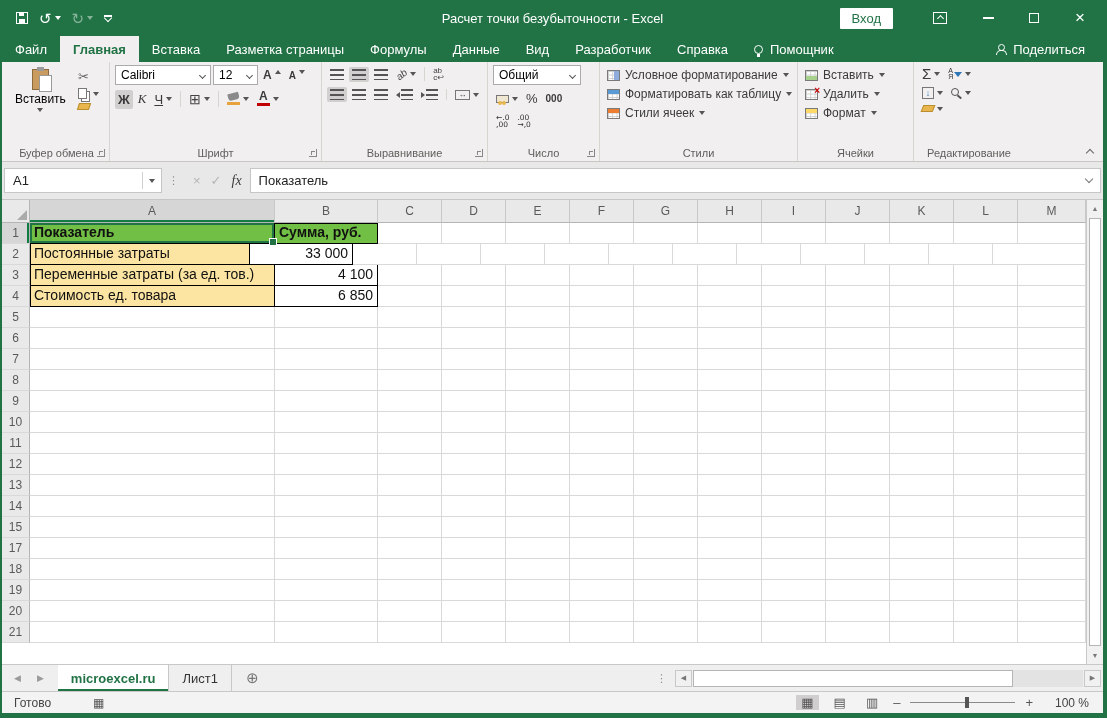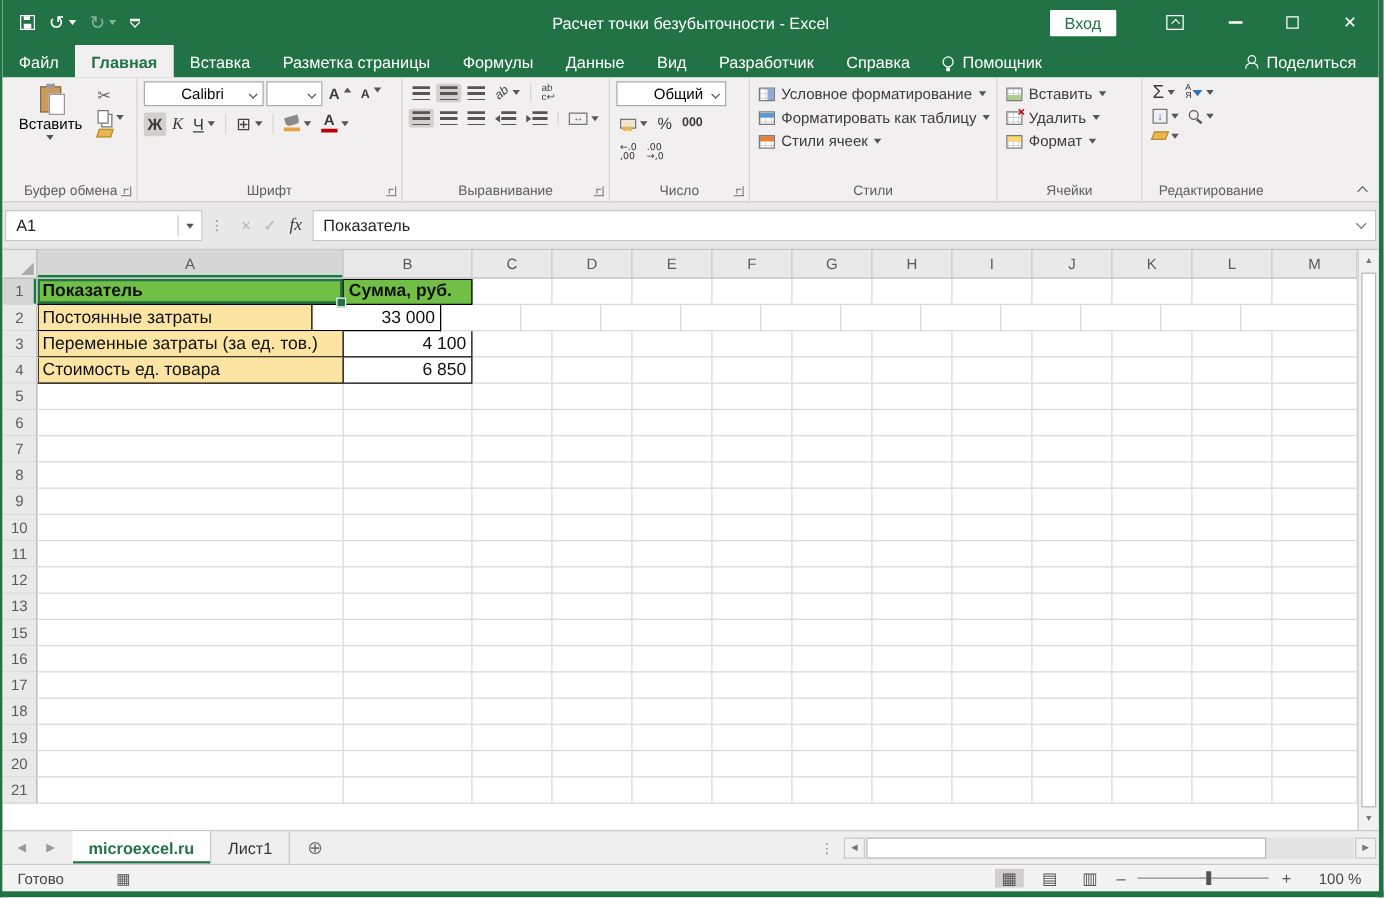--- a/index.html
+++ b/index.html
@@ -45,21 +45,21 @@
   .ribbon { height:100px; background:#F1EFEF; display:flex; position:relative; flex:none; border-bottom:1px solid #C9C6C3; padding-left:2px; }
   .rgroup { position:relative; border-right:1px solid #D8D5D1; padding:3px 5px 17px 5px; flex:none; }
   .glabel { position:absolute; bottom:2px; left:0; right:0; text-align:center; font-size:11px; color:#605E5C; }
   .launcher { width:8px; height:8px; border-left:1px solid #888; border-top:1px solid #888; transform:rotate(180deg); position:absolute; right:4px; bottom:4px; cursor:pointer; }
   .launcher::after { content:''; position:absolute; left:1px; top:1px; width:3px; height:3px; border-right:1.5px solid #888; border-bottom:1.5px solid #888; }
   .rbtn { display:inline-flex; align-items:center; gap:3px; padding:2px 3px; color:#3b3b3b; font-size:12px; cursor:pointer; border-radius:2px; }
   .rbtn.toggled { background:#D2D0CE; }
   .drop { width:0; height:0; border-left:3.5px solid transparent; border-right:3.5px solid transparent; border-top:4px solid #555; }
   .chev { width:5px; height:5px; border-right:1.4px solid #555; border-bottom:1.4px solid #555; transform:rotate(45deg); display:inline-block; }
   .combo { background:#fff; border:1px solid #ABABAB; height:20px; display:flex; align-items:center; font-size:12px; padding:0 5px; gap:4px; cursor:pointer; }
-  .combo .val { flex:1; white-space:nowrap; overflow:hidden;margin-left:24px; }
+  .combo .val { flex:1; white-space:nowrap; overflow:hidden; }
   .vsep { width:1px; background:#D8D5D1; margin:2px 3px; align-self:stretch; }
 
   
   .g-clip { width:106px; display:flex; }
   .paste-big { display:flex; flex-direction:column; align-items:center; gap:2px; padding:4px 6px; cursor:pointer; }
   .clipboard-icon { width:17px; height:21px; background:#C99B5F; border:1px solid #8B6B3D; position:relative; }
   .clipboard-icon::before { content:''; position:absolute; top:-3px; left:4px; width:7px; height:4px; background:#9b9b9b; }
   .clipboard-icon::after { content:''; position:absolute; right:-4px; bottom:-3px; width:11px; height:15px; background:#fff; border:1px solid #999; }
   .clip-col { display:flex; flex-direction:column; gap:4px; margin:4px 0 0 6px; }
   .mini { display:flex; align-items:center; gap:3px; cursor:pointer; color:#555; }
@@ -766,37 +766,37 @@
             <div class="cell" style="width: 64px;"></div>
             <div class="cell" style="width: 64px;"></div>
             <div class="cell" style="width: 64px;"></div>
             <div class="cell" style="width: 64px;"></div>
             <div class="cell" style="width: 64px;"></div>
             <div class="cell" style="width: 64px;"></div>
             <div class="cell" style="width: 64px;"></div>
             <div class="cell" style="flex: 1 1 0%;"></div>
           </div>
           <div class="grow">
+            <div class="rn">14</div>
+            <div class="cell" style="width: 245px;"></div>
+            <div class="cell" style="width: 103px;"></div>
+            <div class="cell" style="width: 64px;"></div>
+            <div class="cell" style="width: 64px;"></div>
+            <div class="cell" style="width: 64px;"></div>
+            <div class="cell" style="width: 64px;"></div>
+            <div class="cell" style="width: 64px;"></div>
+            <div class="cell" style="width: 64px;"></div>
+            <div class="cell" style="width: 64px;"></div>
+            <div class="cell" style="width: 64px;"></div>
+            <div class="cell" style="width: 64px;"></div>
+            <div class="cell" style="width: 64px;"></div>
+            <div class="cell" style="flex: 1 1 0%;"></div>
+          </div>
+          <div class="grow">
             <div class="rn">15</div>
-            <div class="cell" style="width: 245px;"></div>
-            <div class="cell" style="width: 103px;"></div>
-            <div class="cell" style="width: 64px;"></div>
-            <div class="cell" style="width: 64px;"></div>
-            <div class="cell" style="width: 64px;"></div>
-            <div class="cell" style="width: 64px;"></div>
-            <div class="cell" style="width: 64px;"></div>
-            <div class="cell" style="width: 64px;"></div>
-            <div class="cell" style="width: 64px;"></div>
-            <div class="cell" style="width: 64px;"></div>
-            <div class="cell" style="width: 64px;"></div>
-            <div class="cell" style="width: 64px;"></div>
-            <div class="cell" style="flex: 1 1 0%;"></div>
-          </div>
-          <div class="grow">
-            <div class="rn">16</div>
             <div class="cell" style="width: 245px;"></div>
             <div class="cell" style="width: 103px;"></div>
             <div class="cell" style="width: 64px;"></div>
             <div class="cell" style="width: 64px;"></div>
             <div class="cell" style="width: 64px;"></div>
             <div class="cell" style="width: 64px;"></div>
             <div class="cell" style="width: 64px;"></div>
             <div class="cell" style="width: 64px;"></div>
             <div class="cell" style="width: 64px;"></div>
             <div class="cell" style="width: 64px;"></div>

